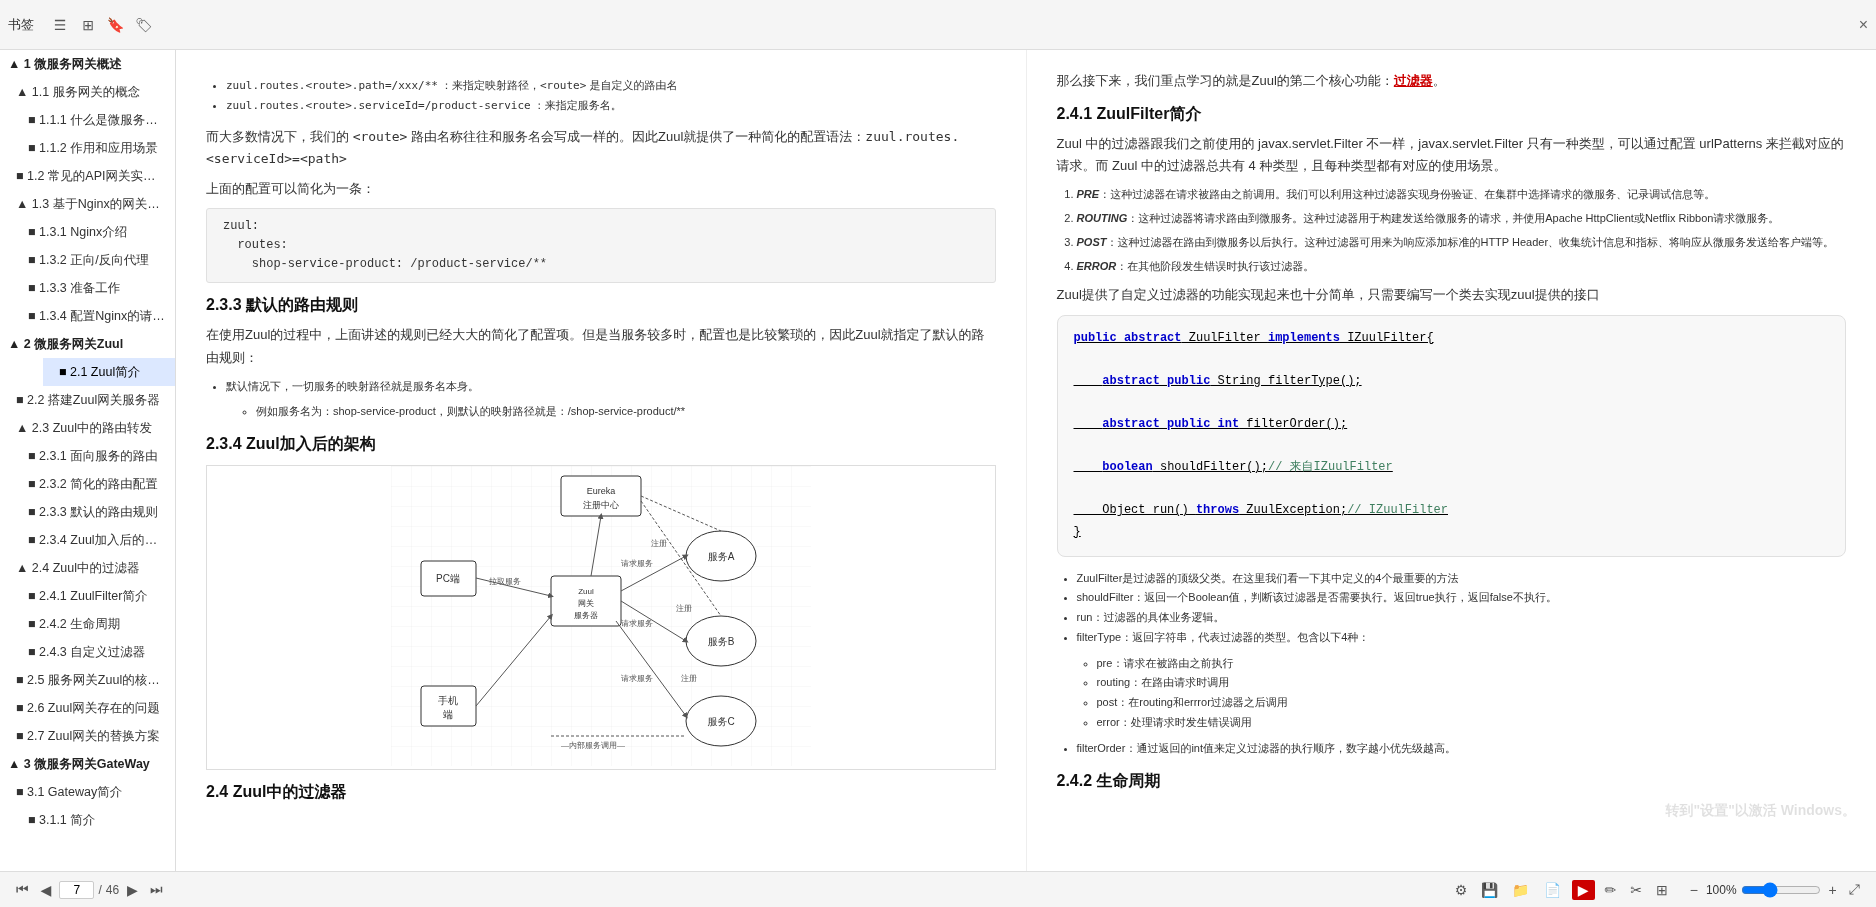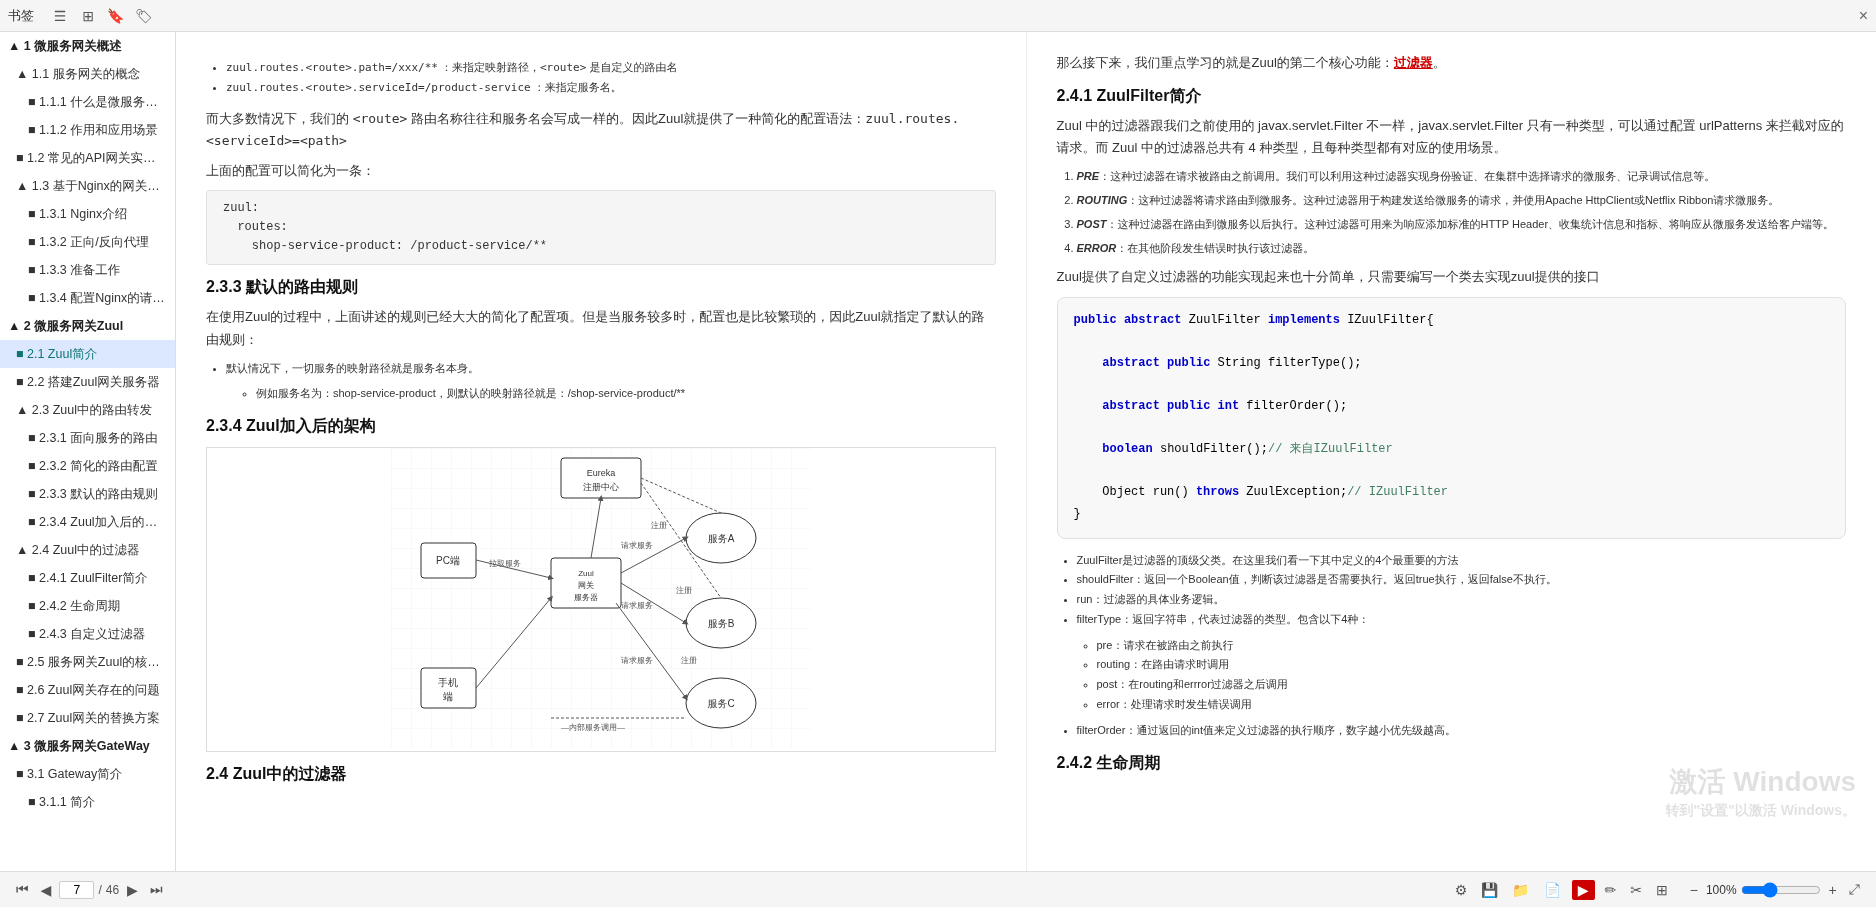--- a/index.html
+++ b/index.html
@@ -5,21 +5,21 @@
     * { box-sizing: border-box; margin: 0; padding: 0; }
     body { font-family: "Microsoft YaHei", "SimSun", Arial, sans-serif; font-size: 13px; background: #f0f0f0; display: flex; flex-direction: column; height: 100vh; overflow: hidden; }
 
     
     .top-toolbar {
       background: #f5f5f5;
       border-bottom: 1px solid #ddd;
       display: flex;
       align-items: center;
       padding: 4px 8px;
-      height: 32px;
+      height: 50px;
       gap: 8px;
     }
     .toolbar-label { font-size: 13px; color: #333; margin-right: 8px; }
     .toolbar-icon { width: 20px; height: 20px; display: flex; align-items: center; justify-content: center; cursor: pointer; color: #555; font-size: 14px; }
     .close-btn { margin-left: auto; cursor: pointer; color: #666; font-size: 16px; }
 
     
     .main-layout {
       display: flex;
       flex: 1;
@@ -42,21 +42,21 @@
     }
     .sidebar-item {
       padding: 4px 8px 4px 12px;
       cursor: pointer;
       color: #333;
       line-height: 1.6;
       white-space: nowrap;
       overflow: hidden;
       text-overflow: ellipsis;
     }
-    .sidebar-item.active { background: #dce8ff; color: #0f766e; }
+    .sidebar-item.active { background: #dce8ff; color: #000000; margin-left: 43px; }
     .sidebar-item.level1 { font-weight: bold; padding-left: 8px; }
     .sidebar-item.level2 { padding-left: 16px; }
     .sidebar-item.level3 { padding-left: 28px; }
     .sidebar-item.section { font-weight: bold; color: #222; }
 
     
     .content-area {
       flex: 1;
       display: flex;
       overflow: hidden;
@@ -100,20 +100,21 @@
     .java-block {
       background: #f8f8f8;
       border: 1px solid #e0e0e0;
       border-radius: 8px;
       padding: 12px 16px;
       font-family: Consolas, "Courier New", monospace;
       font-size: 12px;
       margin: 8px 0 12px 0;
       line-height: 1.8;
       white-space: pre;
+      text-decoration: underline;
     }
 
     .kw { color: #0000cc; font-weight: bold; }
     .comment { color: #3f7f5f; }
 
     .highlight { color: #cc0000; font-weight: bold; }
     .underline { text-decoration: underline; }
 
     
     .diagram-container {
@@ -360,21 +361,20 @@
             <li>post：在routing和errror过滤器之后调用</li>
             <li>error：处理请求时发生错误调用</li>
           </ul>
         </li>
         <li>filterOrder：通过返回的int值来定义过滤器的执行顺序，数字越小优先级越高。</li>
       </ul>
 
       <h2>2.4.2 生命周期</h2>
 
       <div class="watermark">
-        <div>激活 Windows</div>
         <div style="font-size:14px;">转到"设置"以激活 Windows。</div>
       </div>
     </div>
 
   </div>
 
 </div>
 
 <div class="bottom-toolbar">
   <div class="page-nav">

